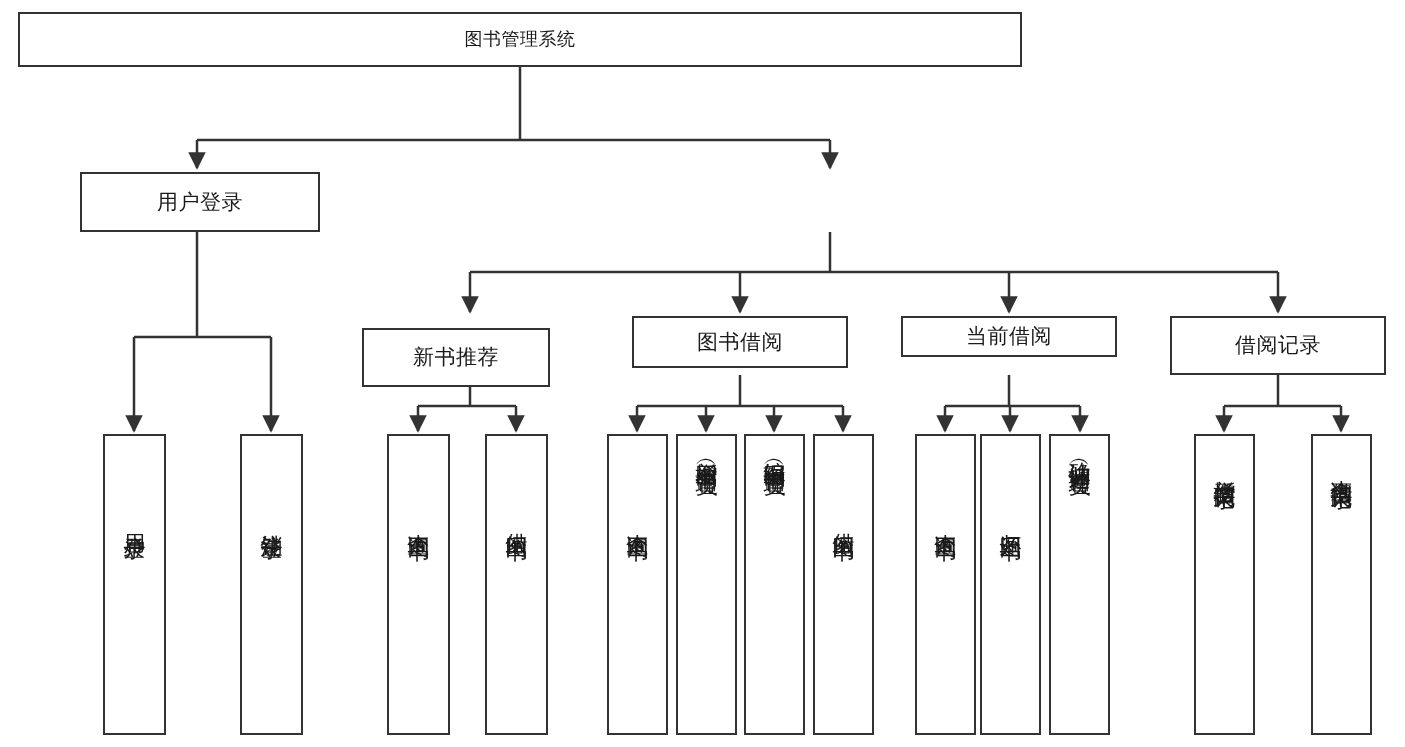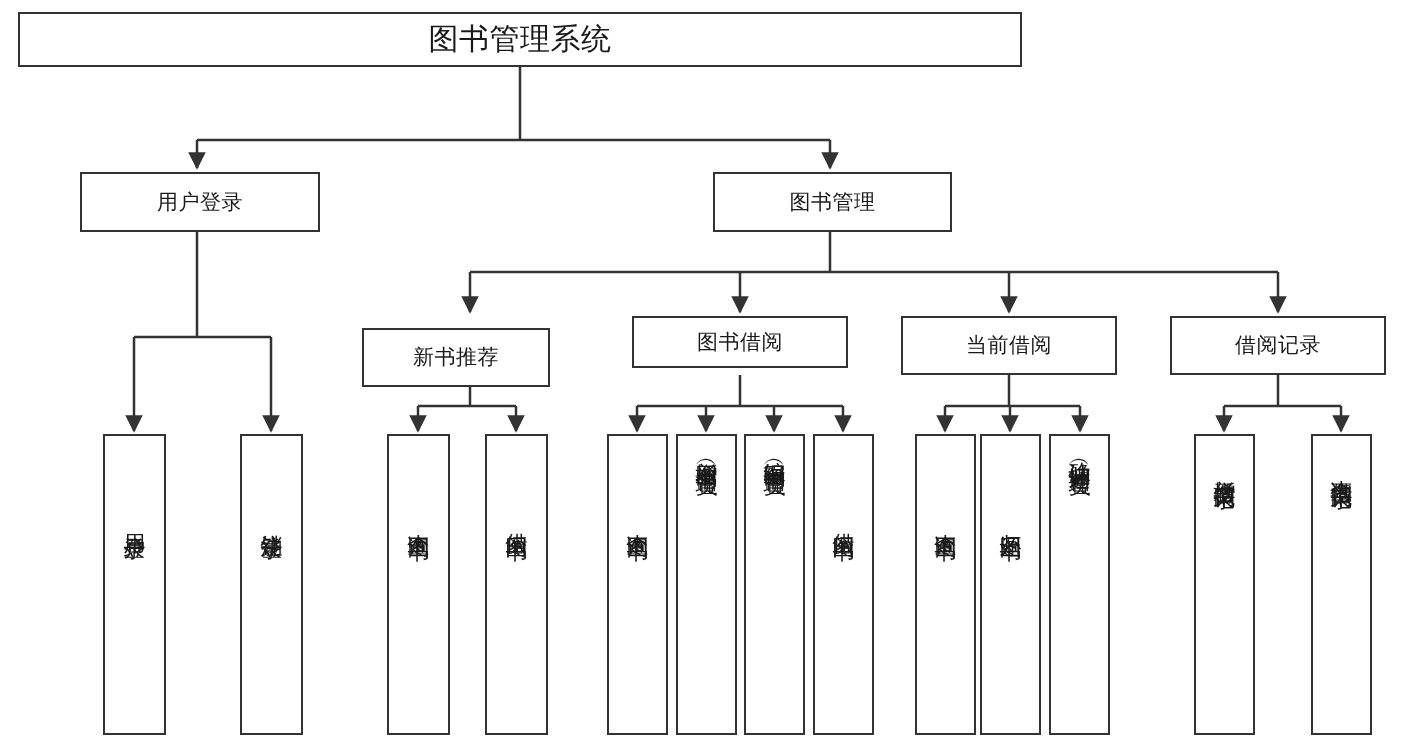--- a/index.html
+++ b/index.html
@@ -38,21 +38,21 @@
     display: block;
     text-align: center;
     line-height: 1.15;
     white-space: nowrap;
   }
   .node.horiz .label {
     font-size: 21px;
     letter-spacing: 0.5px;
   }
   .node.root .label {
-    font-size: 30px;
+    font-size: 18px;
     letter-spacing: 0.5px;
   }
   .node.vert {
     align-items: flex-start;
     justify-content: center;
     padding-top: 6px;
   }
   .node.vert .label {
     writing-mode: vertical-rl;
     text-orientation: upright;
@@ -135,31 +135,28 @@
     </g>
   </svg>
 
   <div class="node root horiz" style="left:18px; top:12px; width:1004px; height:55px;">
     <span class="label">图书管理系统</span>
   </div>
 
   <div class="node horiz" style="left:80px; top:172px; width:240px; height:60px;">
     <span class="label">用户登录</span>
   </div>
-  <div class="node horiz" style="left:713px; top:172px; width:239px; height:60px;">
-    <span class="label">图书管理</span>
-  </div>
 
   <div class="node horiz" style="left:362px; top:328px; width:188px; height:59px;align-items:center;">
     <span class="label">新书推荐</span>
   </div>
   <div class="node horiz" style="left:632px; top:316px; width:216px; height:52px;">
     <span class="label">图书借阅</span>
   </div>
-  <div class="node horiz" style="left:901px; top:316px; width:216px; height:59px;">
+  <div class="node horiz" style="left:901px; top:316px; width:216px; height:41px;">
     <span class="label">当前借阅</span>
   </div>
   <div class="node horiz" style="left:1170px; top:316px; width:216px; height:59px;">
     <span class="label">借阅记录</span>
   </div>
 
   <div class="node vert short" style="left:103px; top:434px; width:63px; height:301px;">
     <span class="label">用户登录</span>
   </div>
   <div class="node vert short" style="left:240px; top:434px; width:63px; height:301px;">

